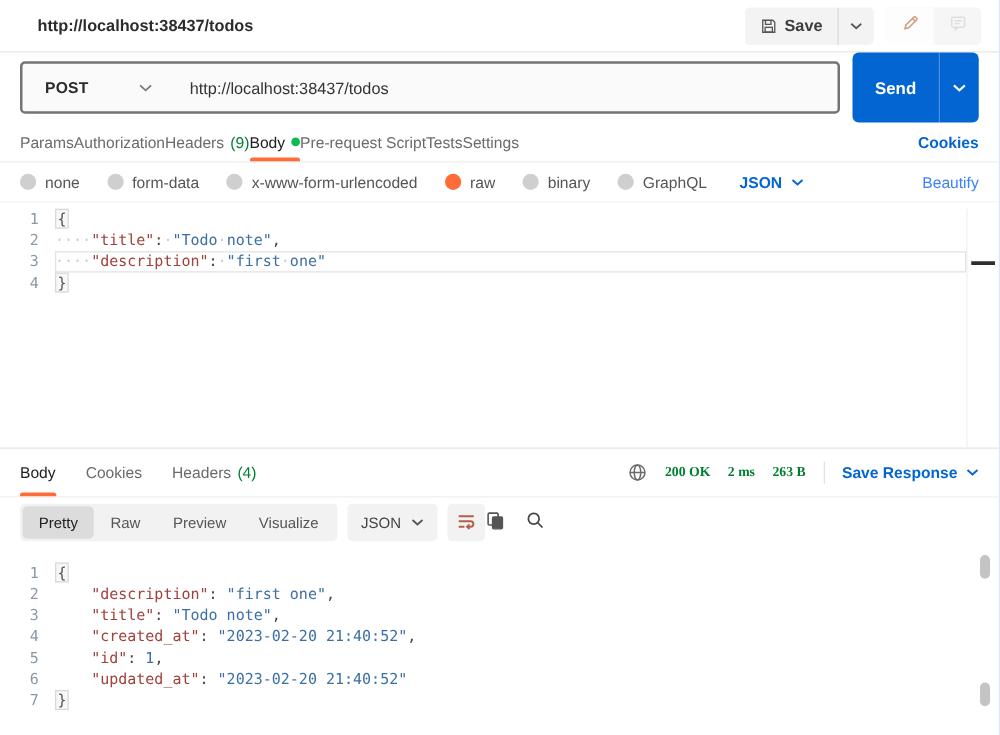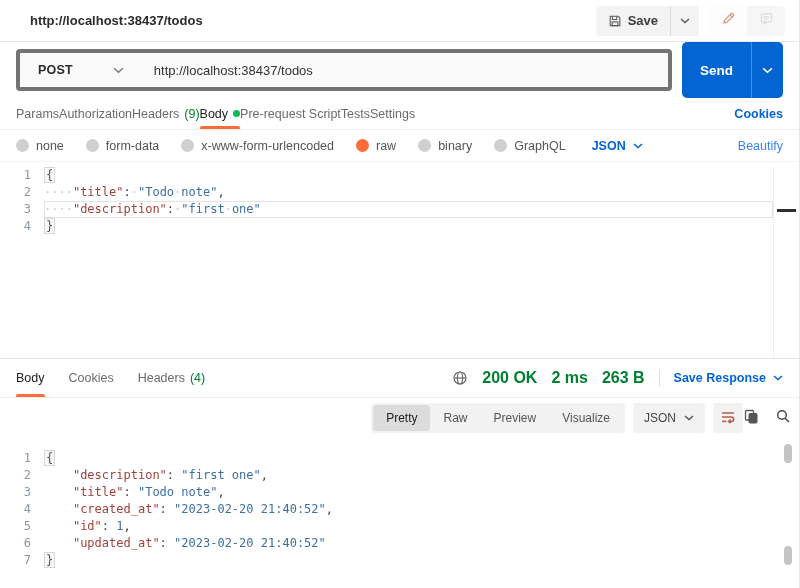--- a/index.html
+++ b/index.html
@@ -13,21 +13,21 @@
   .topbar-right { display:flex; align-items:center; gap:10px; }
   .save-group { display:flex; align-items:stretch; background:#f3f3f3; border-radius:4px; height:30px; overflow:hidden; }
   .save-main { display:flex; align-items:center; gap:6px; padding:0 12px; font-size:13px; font-weight:600; color:#3c3c3c; cursor:pointer; }
   .save-caret { display:flex; align-items:center; padding:0 9px; border-left:1px solid #dcdcdc; color:#5a5a5a; cursor:pointer; }
   .icon-group { display:flex; align-items:stretch; background:#f6f6f6; border-radius:4px; height:30px; overflow:hidden; }
   .icon-btn { width:38px; display:flex; align-items:center; justify-content:center; cursor:pointer; }
   .icon-btn.edit { background:#fdfdfd; }
 
   
   .req-row { height:56px; display:flex; align-items:center; padding:0 16px; gap:10px; }
-  .req-input { flex:1; height:42px; display:flex; align-items:center; background:#fafafa; border:4px solid #737373; border-radius:4px; }
+  .req-input { flex:1; height:42px; display:flex; align-items:center; background:#fafafa; border:2px solid #737373; border-radius:4px; }
   .method { display:flex; align-items:center; gap:40px; padding:0 18px 0 18px; height:100%; cursor:pointer; }
   .method-label { font-size:12.5px; font-weight:700; color:#2b2b2b; letter-spacing:.2px; }
   .method .chev { color:#7a7a7a; }
   .req-url { flex:1; font-size:13px; color:#333; padding-left:12px; }
   .send-group { display:flex; align-items:stretch; height:56px; background:#0265d2; border-radius:5px; overflow:hidden; }
   .send-main { display:flex; align-items:center; padding:0 18px; color:#fff; font-size:13.5px; font-weight:700; cursor:pointer; }
   .send-caret { display:flex; align-items:center; padding:0 10px; border-left:1px solid rgba(255,255,255,.28); color:#fff; cursor:pointer; }
 
   
   .tabs-row { height:32px; display:flex; align-items:center; padding:0 16px; border-bottom:1px solid #ededed; justify-content:space-between; }
@@ -66,26 +66,26 @@
   .resp-editor { height:150px; padding-top:12px; }
   .resp-scroll { position:absolute; top:0; right:6px; bottom:0; width:10px; }
   .resp-scroll .thumb { position:absolute; left:1px; width:8px; height:19px; border-radius:4px; background:#c4c4c4; }
   .resp-scroll .thumb.t1 { top:6px; }
   .resp-scroll .thumb.t2 { top:108px; }
 
   
   .resp-head { height:40px; display:flex; align-items:center; justify-content:space-between; padding:0 16px; border-top:1px solid #e4e4e4; border-bottom:1px solid #f0f0f0; }
   .resp-tabs { display:flex; align-items:center; gap:24px; height:100%; }
   .resp-meta { display:flex; align-items:center; gap:14px; }
-  .meta-green { font-size:16px; font-weight:600; color:#007f31; }
+  .meta-green { font-size:11px; font-weight:600; color:#007f31;font-family:Liberation Serif, serif; }
   .meta-div { width:1px; height:18px; background:#e2e2e2; }
   .save-resp { display:flex; align-items:center; gap:7px; font-size:12.5px; font-weight:700; color:#0265d2; cursor:pointer; }
 
   
-  .resp-toolbar { height:40px; display:flex; align-items:center; padding:0 4px; justify-content:flex-end; }
+  .resp-toolbar { height:40px; display:flex; align-items:center; padding:0 16px; justify-content:flex-start; }
   .toolbar-left { display:flex; align-items:center; gap:8px; }
   .seg-group { display:flex; align-items:center; background:#f2f2f2; border-radius:4px; padding:2px; height:30px; }
   .seg { display:flex; align-items:center; height:26px; padding:0 13px; font-size:12px; color:#555; border-radius:4px; cursor:pointer; }
   .seg.active { background:#dcdcdc; color:#212121; }
   .tool-btn { display:flex; align-items:center; gap:8px; height:30px; padding:0 11px; background:#f2f2f2; border-radius:4px; font-size:12px; color:#444; cursor:pointer; }
   .tool-btn.square { width:30px; padding:0; justify-content:center; }
   .toolbar-right { display:flex; align-items:center; gap:16px; padding-right:4px; }
   .chev { display:inline-flex; }
   .ir { display:inline-flex; align-items:center; }
 </style>

